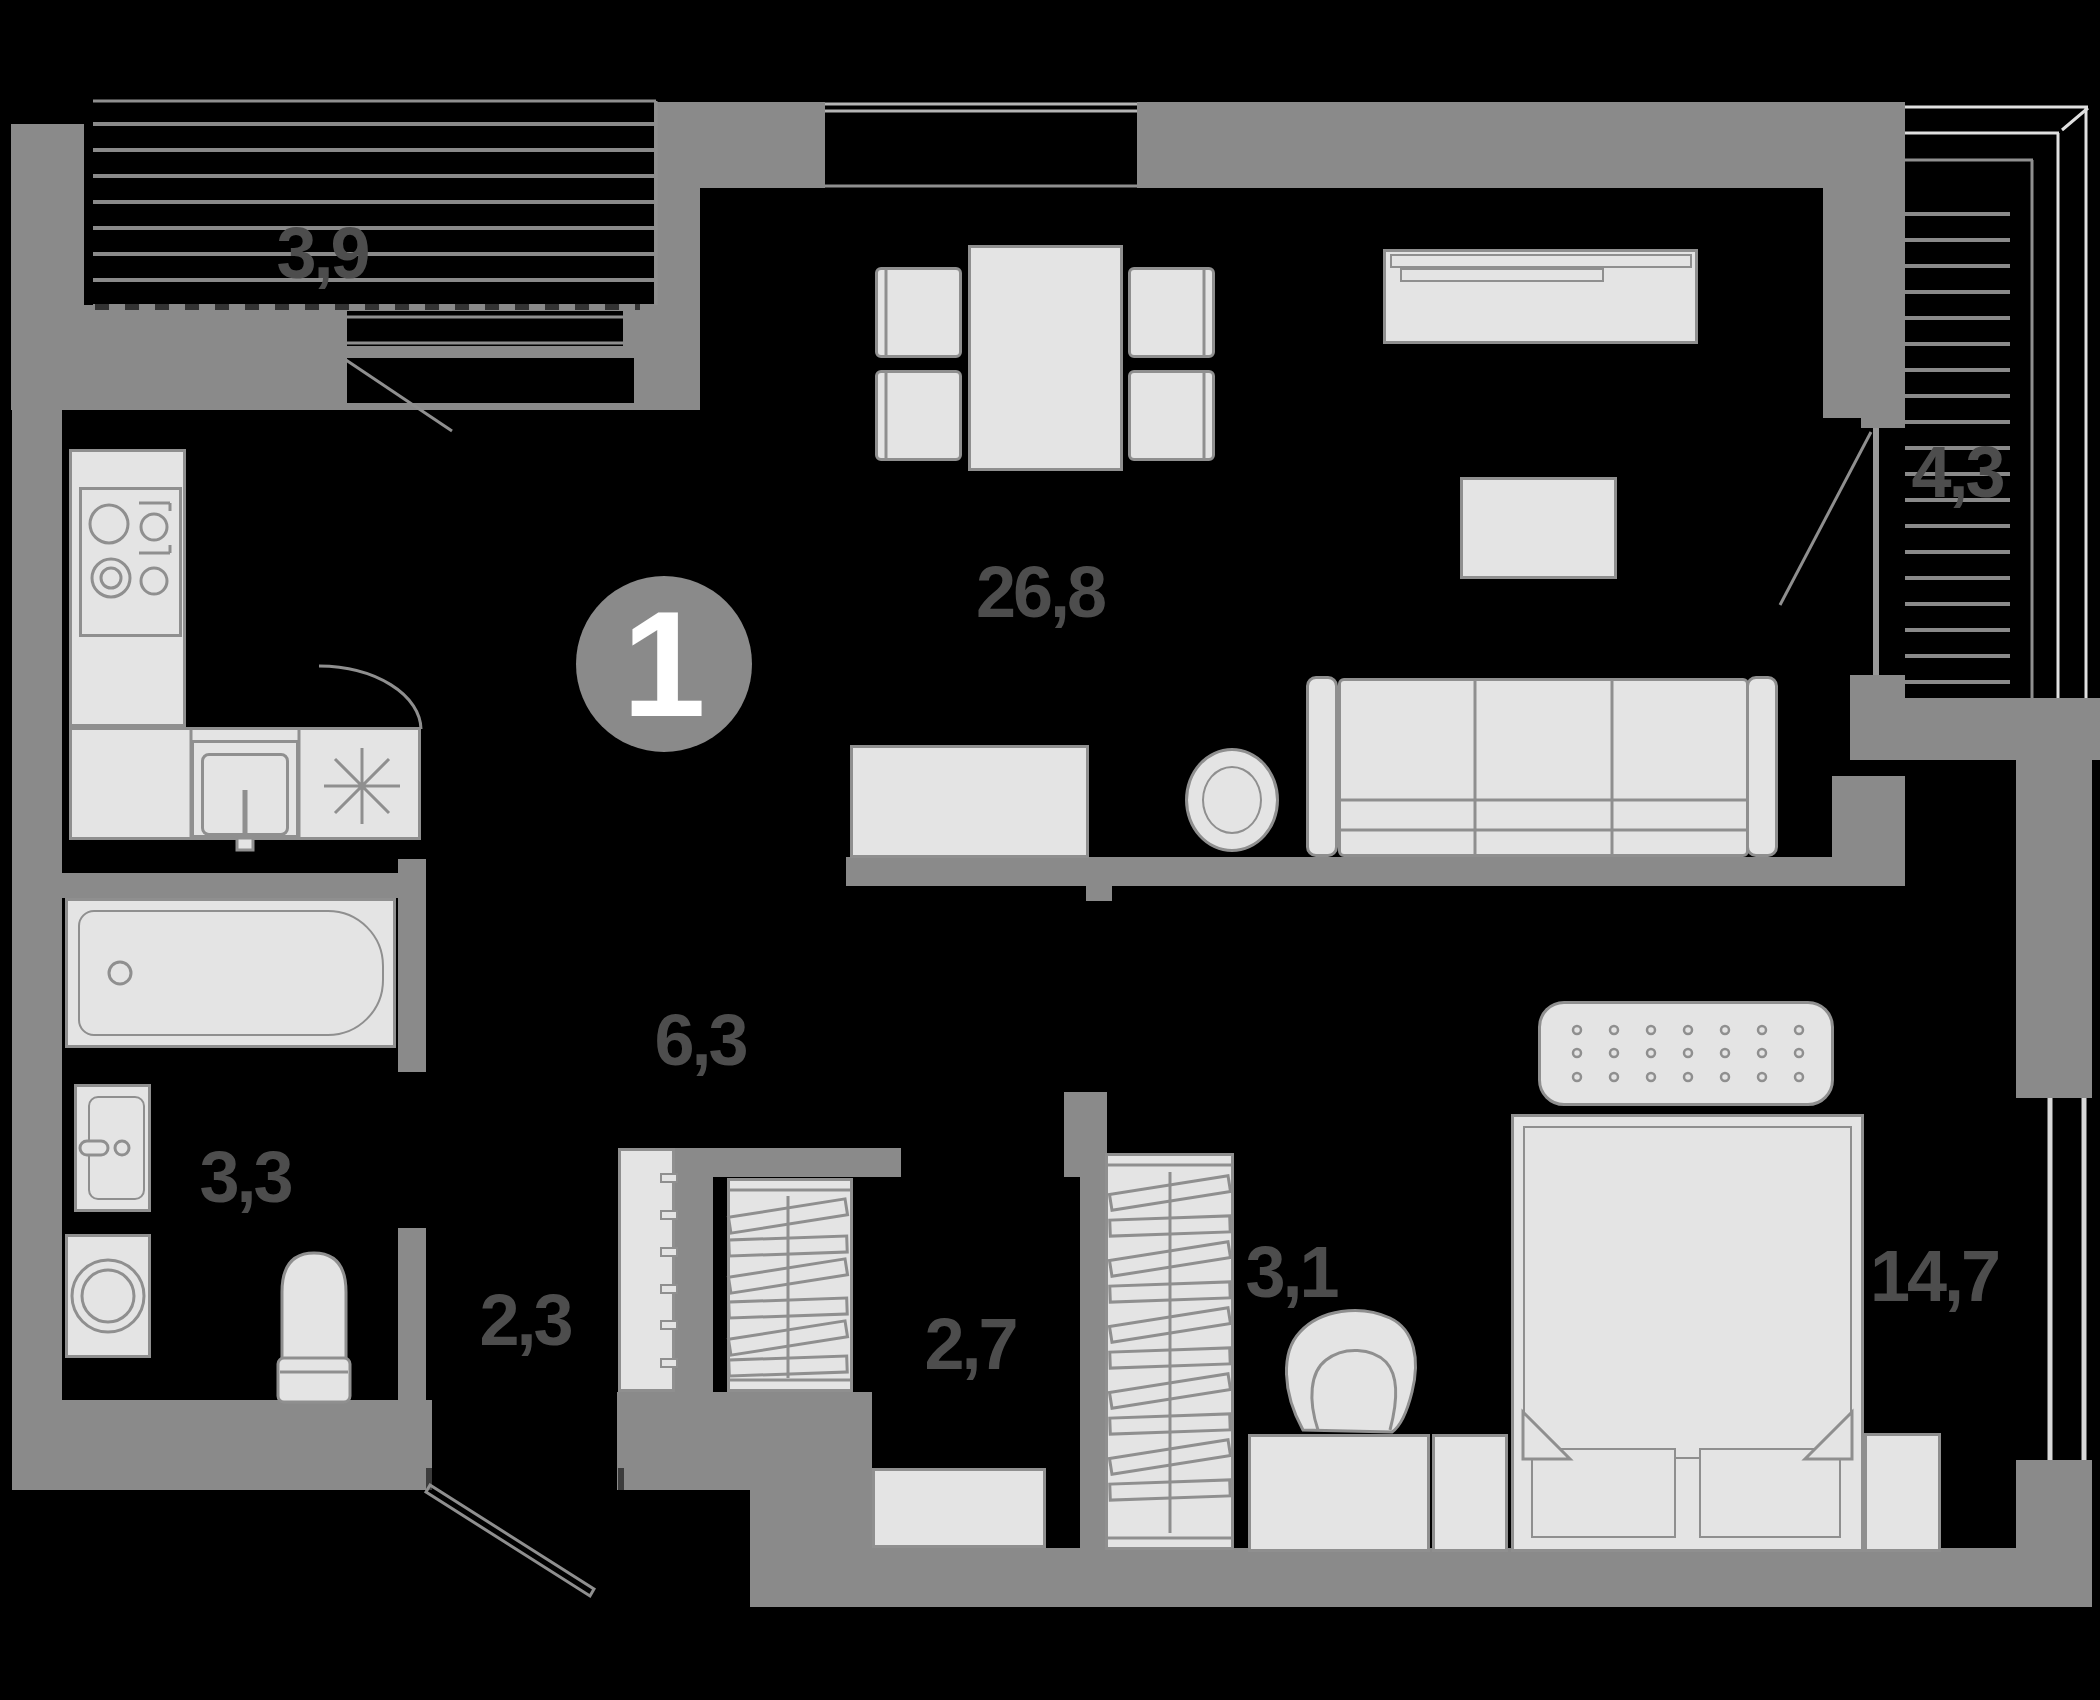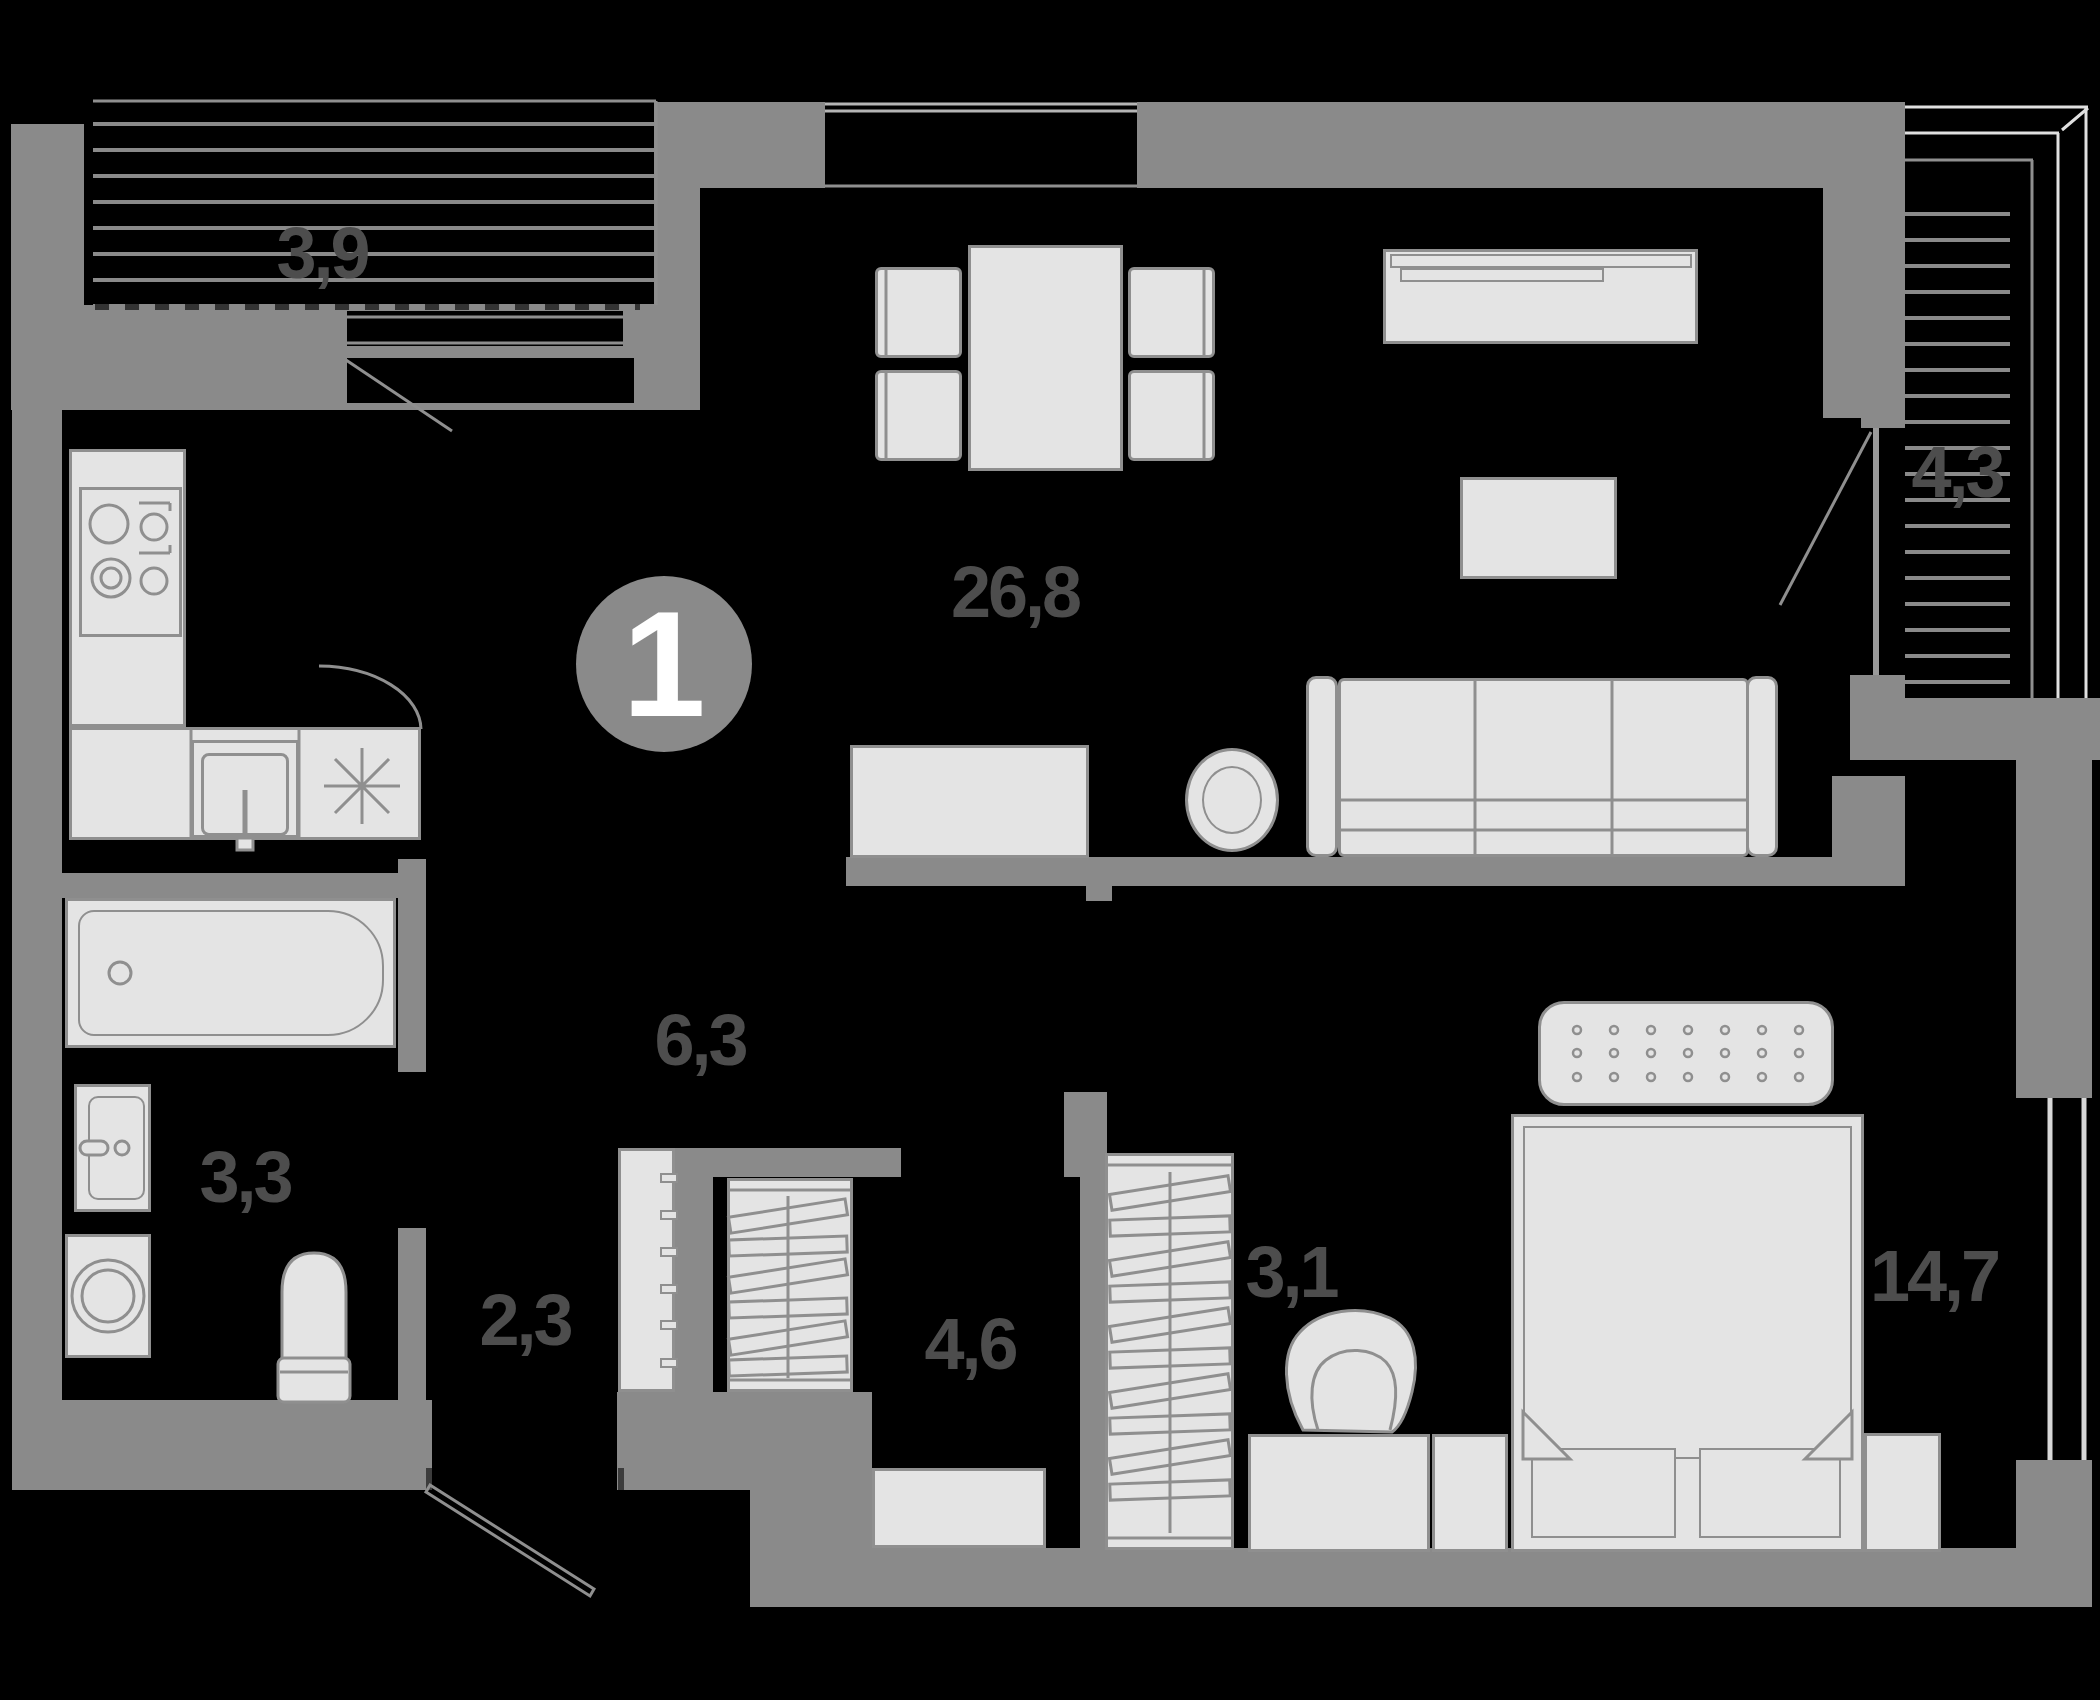--- a/index.html
+++ b/index.html
@@ -220,25 +220,25 @@
         <path d="M2032 160 V698"></path>
         <path stroke="#e0e0e0" d="M2058 133 V698 M2086 107 V698"></path>
       </g>
 
       <path stroke="#d7d7d7" stroke-width="5" d="M2050 1098 V1460 M2084 1098 V1460"></path>
     </g>
   </svg>
 
   <div class="label" style="left:322px;top:253px;">3,9</div>
   <div class="label" style="left:1957px;top:472px;">4,3</div>
-  <div class="label" style="left:1015px;top:592px;">26,8</div>
+  <div class="label" style="left:1040px;top:592px;">26,8</div>
   <div class="label" style="left:700px;top:1040px;">6,3</div>
   <div class="label" style="left:245px;top:1177px;">3,3</div>
   <div class="label" style="left:525px;top:1320px;">2,3</div>
-  <div class="label" style="left:970px;top:1344px;">4,6</div>
+  <div class="label" style="left:970px;top:1344px;">2,7</div>
   <div class="label" style="left:1291px;top:1272px;">3,1</div>
   <div class="label" style="left:1934px;top:1276px;">14,7</div>
 
   <div class="badge" style="left:576px;top:576px;width:176px;height:176px;">
     <span>1</span>
   </div>
 
 </div>
 
 </body></html>

